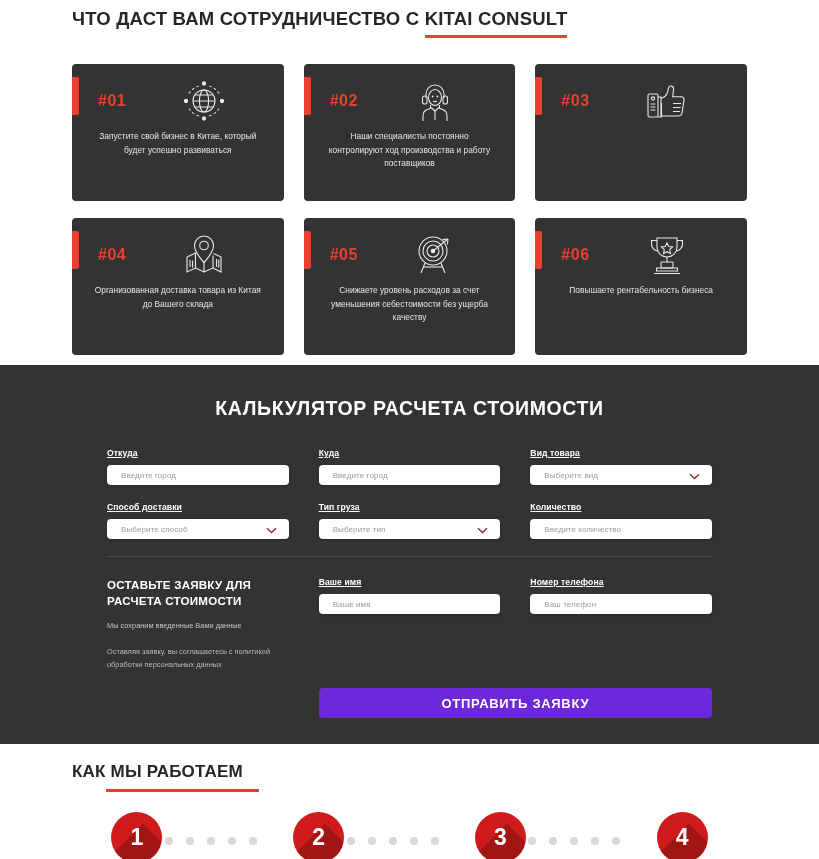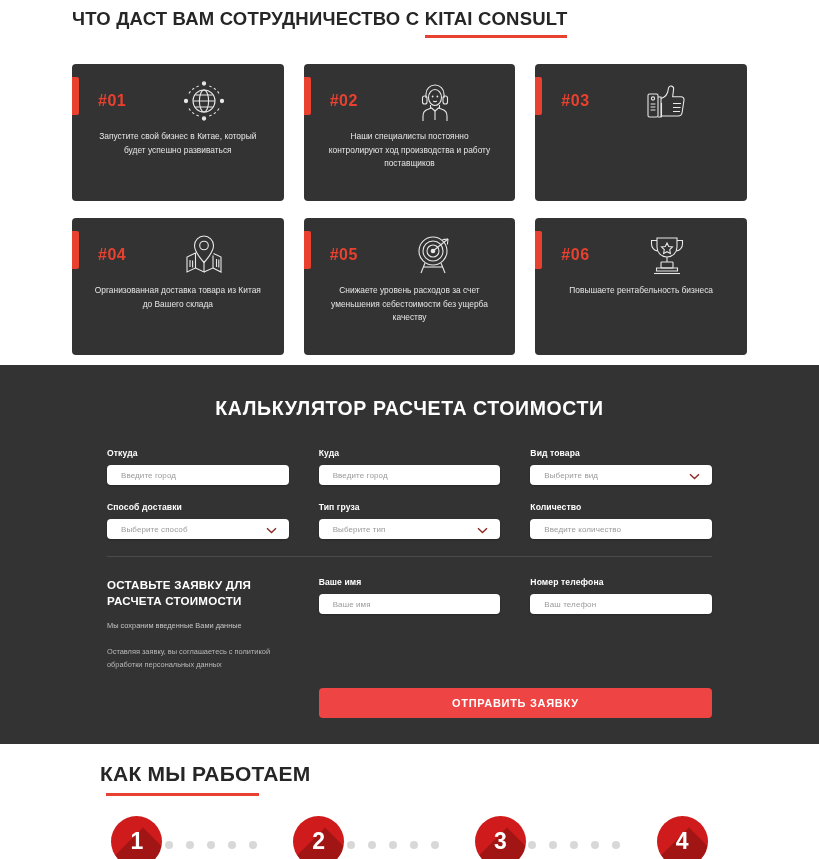--- a/index.html
+++ b/index.html
@@ -105,20 +105,21 @@
     grid-template-columns: 1fr 1fr 1fr;
     column-gap: 30px;
     margin-bottom: 17px;
   }
   .field-label {
     color: #ffffff;
     font-size: 8.6px;
     font-weight: bold;
     margin-bottom: 7px;
     letter-spacing: 0.1px;
+    text-decoration: underline;
   }
   .field-box {
     position: relative;
     background: #ffffff;
     border-radius: 4px;
     height: 20px;
     display: flex;
     align-items: center;
     padding: 0 14px;
     box-shadow: 0 1px 2px rgba(0,0,0,.25);
@@ -161,44 +162,43 @@
     color: #b9b9b9;
     font-size: 7.4px;
     line-height: 1.72;
     margin-top: 16px;
   }
   .span2 { grid-column: span 2; }
   .submit-btn {
     margin-top: 17px;
     width: 100%;
     height: 30px;
-    background: #ef4444;
+    background: #6d28d9;
     border: none;
     border-radius: 4px;
     color: #ffffff;
-    font-size: 11px;
+    font-size: 13px;
     font-weight: bold;
     letter-spacing: .7px;
     font-family: "Liberation Sans", sans-serif;
     cursor: pointer;
   }
 
   
   .work-section {
     background: #ffffff;
     padding: 18px 0 0 0;
   }
   .work-title-wrap { padding: 0 0 0 72px; }
   .work-title {
-    font-size: 21px;
+    font-size: 17px;
     font-weight: bold;
     color: #262626;
     letter-spacing: .2px;
     display: inline-block;
-    margin-left: 28px;
   }
   .work-underline {
     margin-top: 7px;
     margin-left: 34px;
     width: 153px;
     height: 3px;
     background: #e8412f;
   }
   .steps {
     margin-top: 20px;

